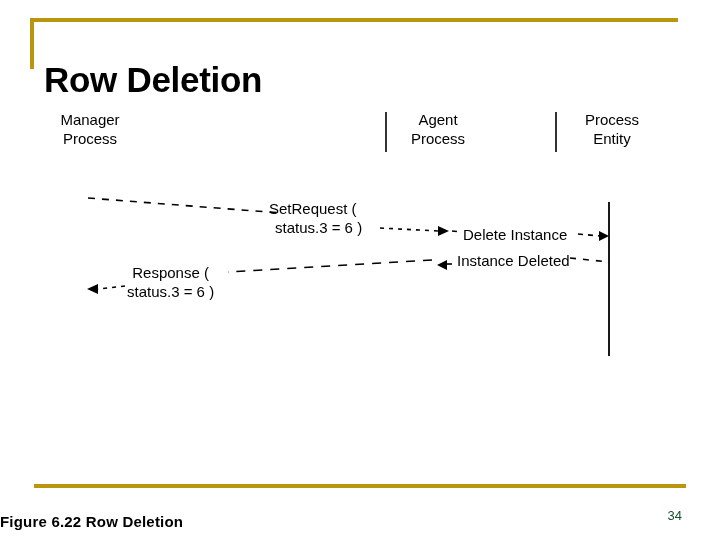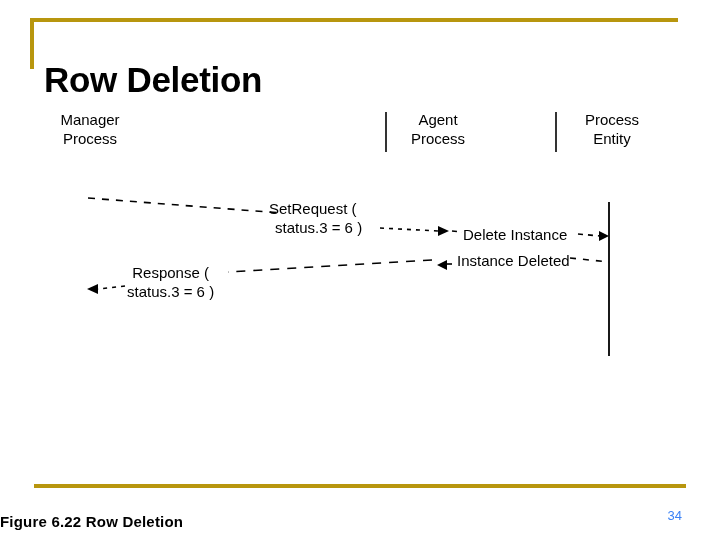--- a/index.html
+++ b/index.html
@@ -104,21 +104,21 @@
     font-size: 15px;
     font-weight: bold;
     letter-spacing: 0.2px;
   }
 
   .page-number {
     position: absolute;
     right: 38px;
     top: 508px;
     font-size: 13px;
-    color: #3b82f6;
+    color: #14532d;
   }
 </style>
 </head>
 <body>
 
 <div class="slide">
 
   <div class="gold-top-rule"></div>
   <div class="gold-left-rule"></div>
 

